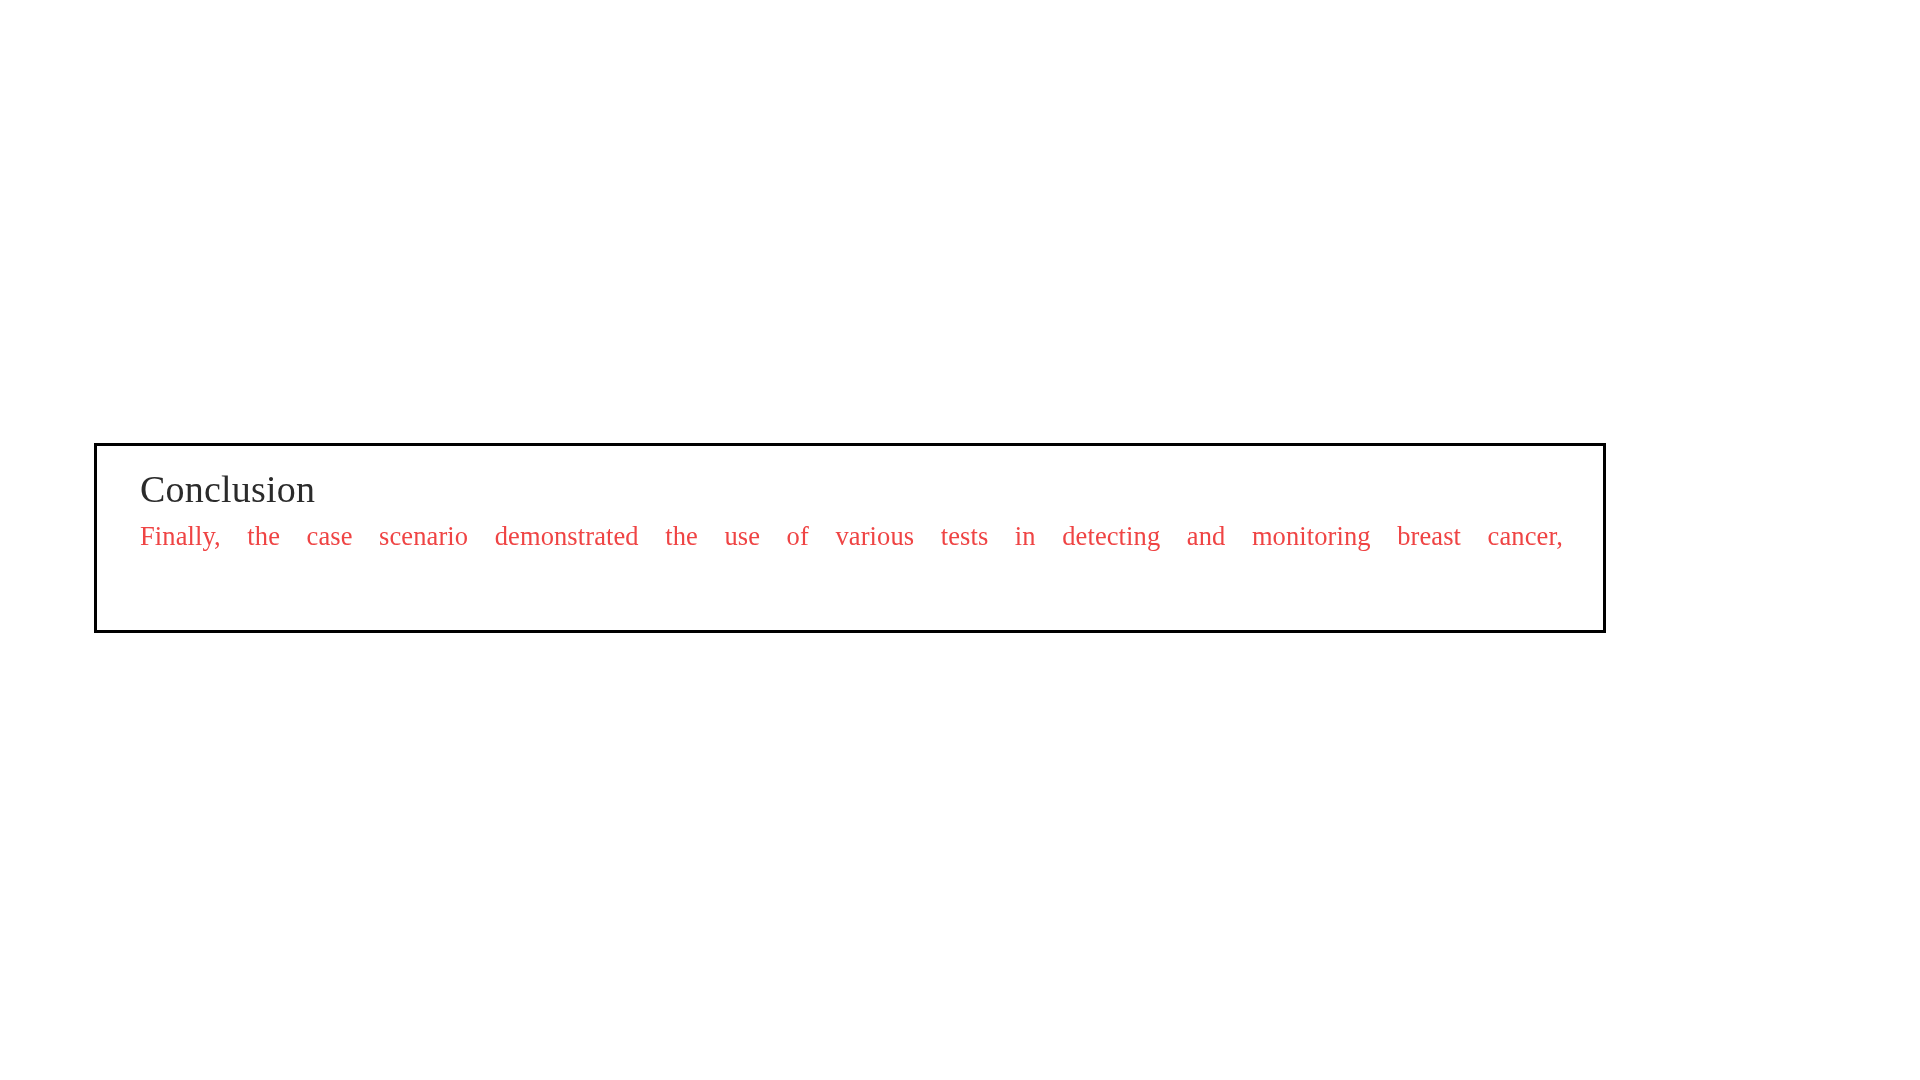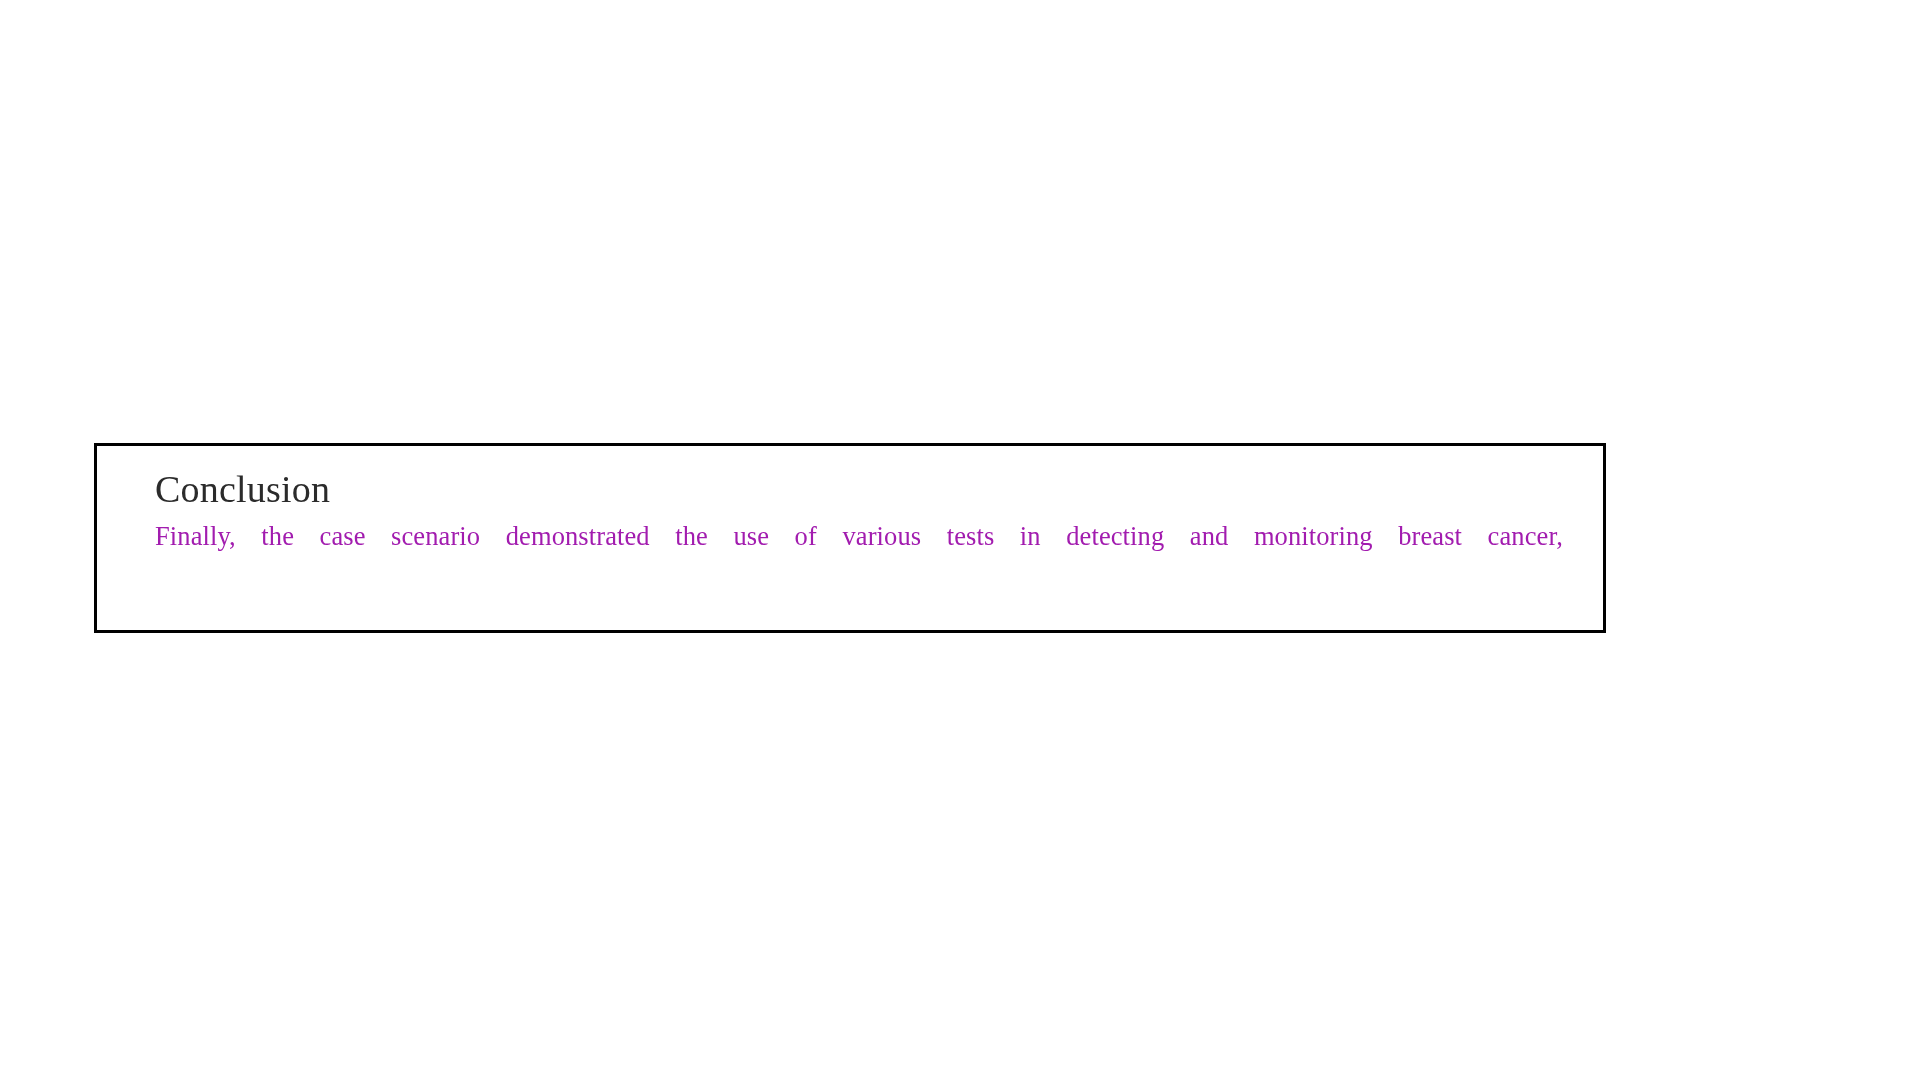--- a/index.html
+++ b/index.html
@@ -23,35 +23,35 @@
     position: absolute;
     left: 94px;
     top: 443px;
     width: 1512px;
     height: 190px;
     background: #ffffff;
     border: 3px solid #000000;
     box-sizing: border-box;
   }
   .excerpt-inner {
-    padding: 22px 40px 0 58px;
+    padding: 22px 40px 0 43px;
   }
   .section-heading {
     font-family: "Liberation Serif", serif;
     font-size: 38px;
     font-weight: 400;
     color: #2b2b2b;
     line-height: 1.12;
     letter-spacing: 0.2px;
     margin: 0 0 6px 0;
   }
   .body-text {
     font-family: "Liberation Serif", serif;
     font-size: 26.5px;
-    color: #a21caf;
+    color: #ef4444;
     line-height: 1.46;
     text-align: justify;
     text-justify: inter-word;
     margin: 0;
     letter-spacing: 0.1px;
   }
   .body-text .line {
     display: block;
   }
   .body-text .line.justified {

